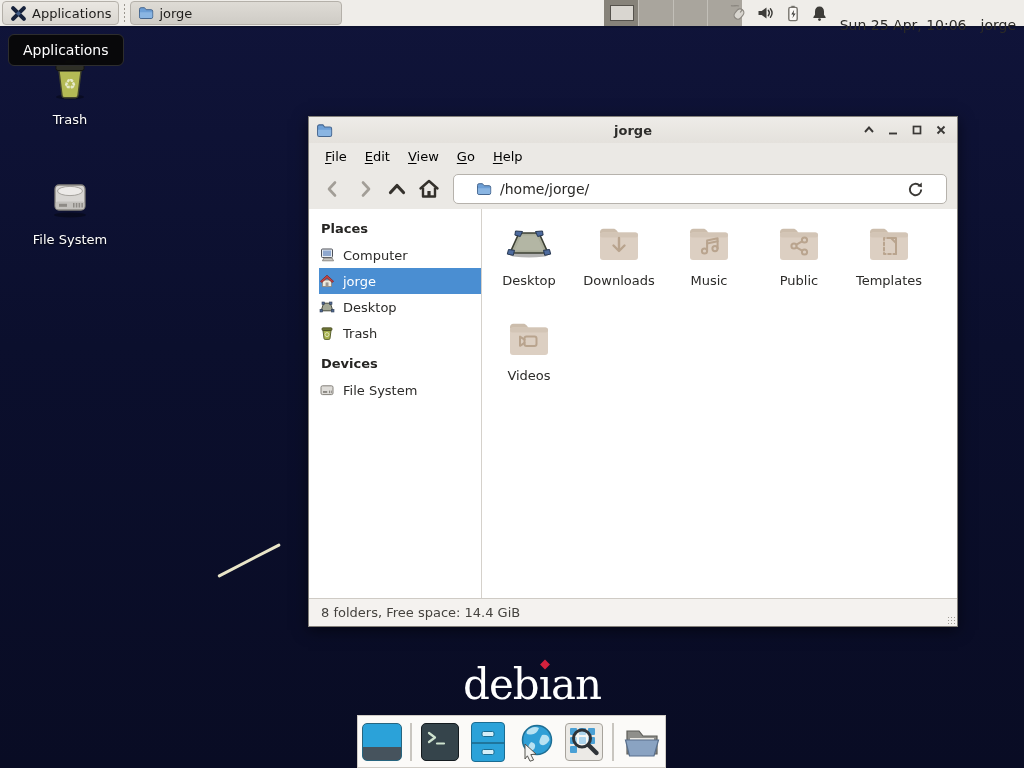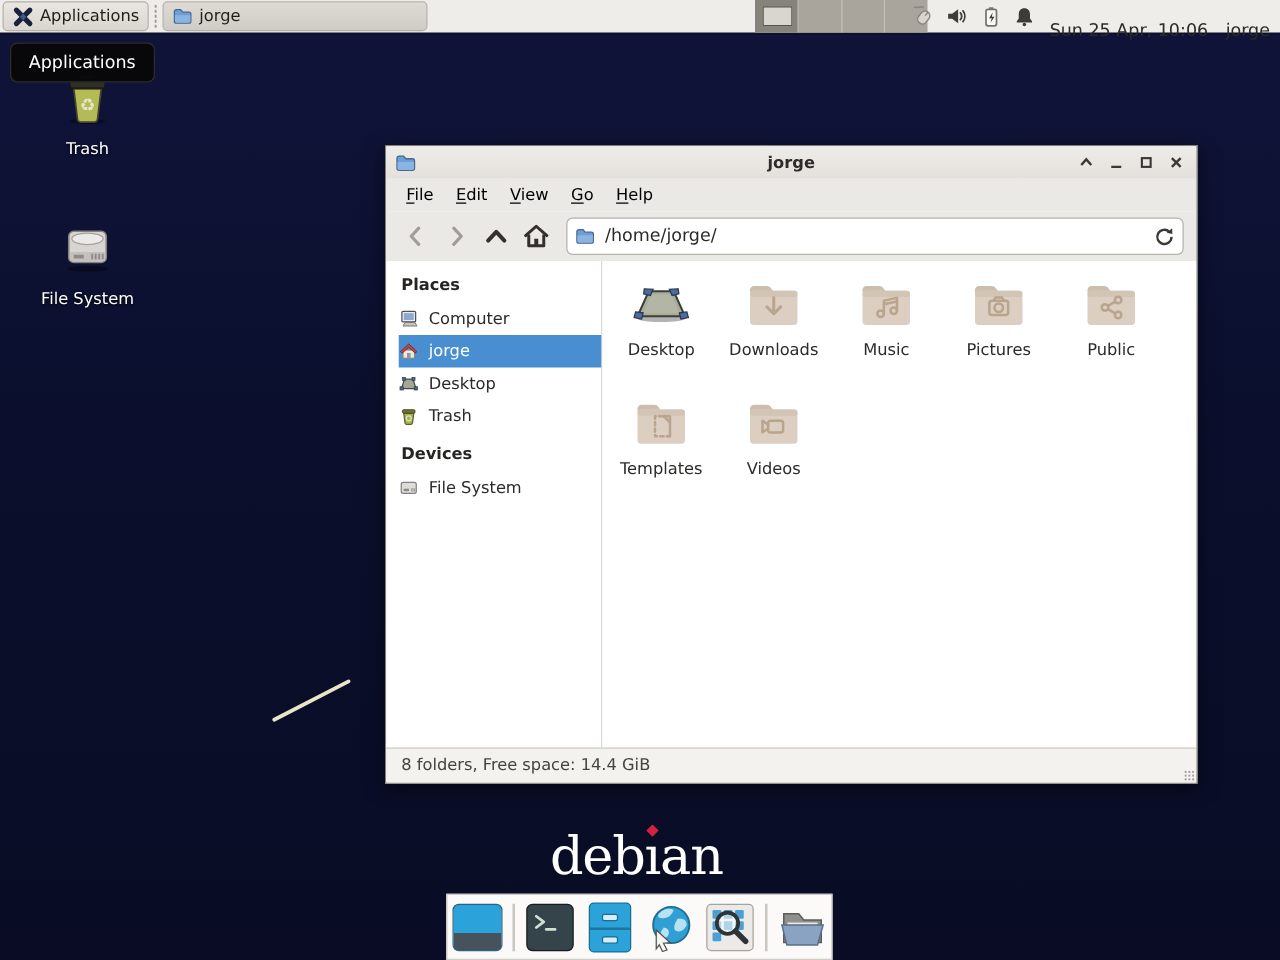--- a/index.html
+++ b/index.html
@@ -27,40 +27,40 @@
   
   .tooltip{position:absolute;left:8px;top:34px;background:rgba(8,8,8,.96);border:1px solid #2d2d2d;
     border-radius:6px;color:#fff;font-size:14px;padding:7px 14px;z-index:40;}
   
   .desk-icon{position:absolute;width:110px;text-align:center;z-index:5;}
   .desk-icon .lbl{margin-top:4px;font-size:13px;color:#fff;text-shadow:0 1px 2px rgba(0,0,0,.9);}
   
   .artifact{position:absolute;left:218px;top:575px;width:70px;height:3px;background:#e9e5c8;
     border-radius:2px;transform:rotate(-27.3deg);transform-origin:left center;}
   
-  .debian{position:absolute;left:440px;top:660px;font-family:"DejaVu Serif","Liberation Serif",serif;
+  .debian{position:absolute;left:463px;top:660px;font-family:"DejaVu Serif","Liberation Serif",serif;
     font-size:42px;color:#fff;letter-spacing:-1px;}
   .debian .di{position:relative;}
   .debian .di::after{content:"";position:absolute;left:50%;top:1px;width:7px;height:7px;background:#d4213d;
     transform:translateX(-50%) rotate(45deg);}
   
   .window{position:absolute;left:308px;top:116px;width:648px;height:509px;background:#fff;
     border:1px solid #83807a;box-shadow:0 3px 14px rgba(0,0,0,.55);display:flex;flex-direction:column;}
   .titlebar{height:26px;background:linear-gradient(#eeece8,#e4e1dc);display:flex;align-items:center;position:relative;flex:0 0 auto;}
   .titlebar .w-icon{margin-left:7px;}
   .titlebar .w-title{position:absolute;left:0;right:0;text-align:center;font-size:13px;font-weight:bold;color:#2d2c2a;}
   .tb-btns{margin-left:auto;display:flex;gap:11px;padding-right:10px;z-index:2;}
   .tb-btn{width:13px;height:13px;display:flex;align-items:center;justify-content:center;}
   .menubar{height:26px;background:#ebe9e5;display:flex;align-items:center;gap:2px;padding-left:8px;flex:0 0 auto;}
   .menu-item{font-size:13px;color:#000000;padding:3px 8px;}
   .mn{text-decoration:underline;text-underline-offset:2px;}
   .toolbar{height:40px;background:#ebe9e5;display:flex;align-items:center;padding:0 10px;gap:4px;flex:0 0 auto;}
   .tool-btn{width:28px;height:26px;display:flex;align-items:center;justify-content:center;border-radius:4px;}
   .pathbar{flex:1;height:28px;margin-left:6px;background:#fff;border:1px solid #b6b2ac;border-radius:5px;
-    display:flex;align-items:center;padding:0 6px;gap:6px;}
+    display:flex;align-items:center;padding:0 22px;gap:6px;}
   .pathbar input{flex:1;border:none;outline:none;font-size:14px;color:#2a2927;
     font-family:"DejaVu Sans","Liberation Sans",sans-serif;background:transparent;}
   .win-body{flex:1;display:flex;min-height:0;}
   .sidebar{width:172px;background:#fff;border-right:1px solid #d5d1cb;padding-top:8px;flex:0 0 auto;}
   .side-header{font-size:13px;font-weight:bold;color:#262523;padding:4px 12px 6px 12px;}
   .side-row{height:26px;display:flex;align-items:center;gap:8px;font-size:13px;color:#2c2b29;margin-left:10px;}
   .side-row.selected{background:#4a8ed2;color:#fff;}
   .main-view{flex:1;background:#fff;padding:8px 0 0 2px;display:grid;
     grid-template-columns:repeat(5,90px);grid-auto-rows:95px;align-content:start;}
   .folder-cell{display:flex;flex-direction:column;align-items:center;padding-top:3px;}
@@ -411,27 +411,20 @@
         <div class="folder-cell">
           <svg width="48" height="48" viewBox="0 0 48 48">
               <use href="#sym-folder"></use>
               <use href="#g-music"></use>
             </svg>
           <div class="lbl">Music</div>
         </div>
         <div class="folder-cell">
           <svg width="48" height="48" viewBox="0 0 48 48">
               <use href="#sym-folder"></use>
-              <use href="#g-camera"></use>
-            </svg>
-          <div class="lbl">Pictures</div>
-        </div>
-        <div class="folder-cell">
-          <svg width="48" height="48" viewBox="0 0 48 48">
-              <use href="#sym-folder"></use>
               <use href="#g-share"></use>
             </svg>
           <div class="lbl">Public</div>
         </div>
         <div class="folder-cell">
           <svg width="48" height="48" viewBox="0 0 48 48">
               <use href="#sym-folder"></use>
               <use href="#g-template"></use>
             </svg>
           <div class="lbl">Templates</div>

